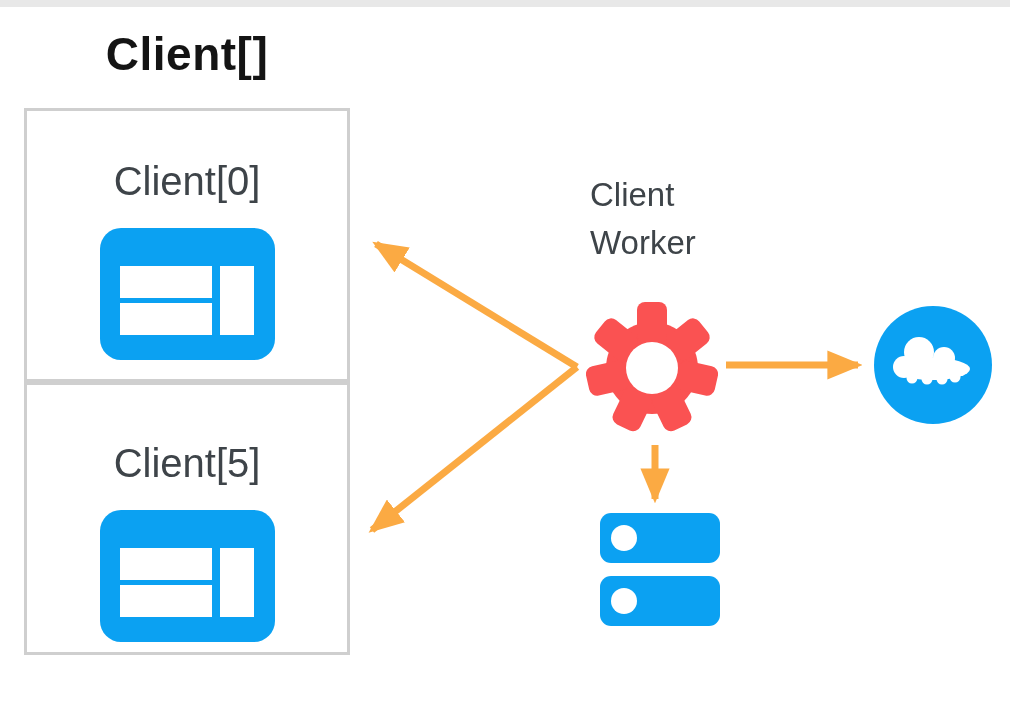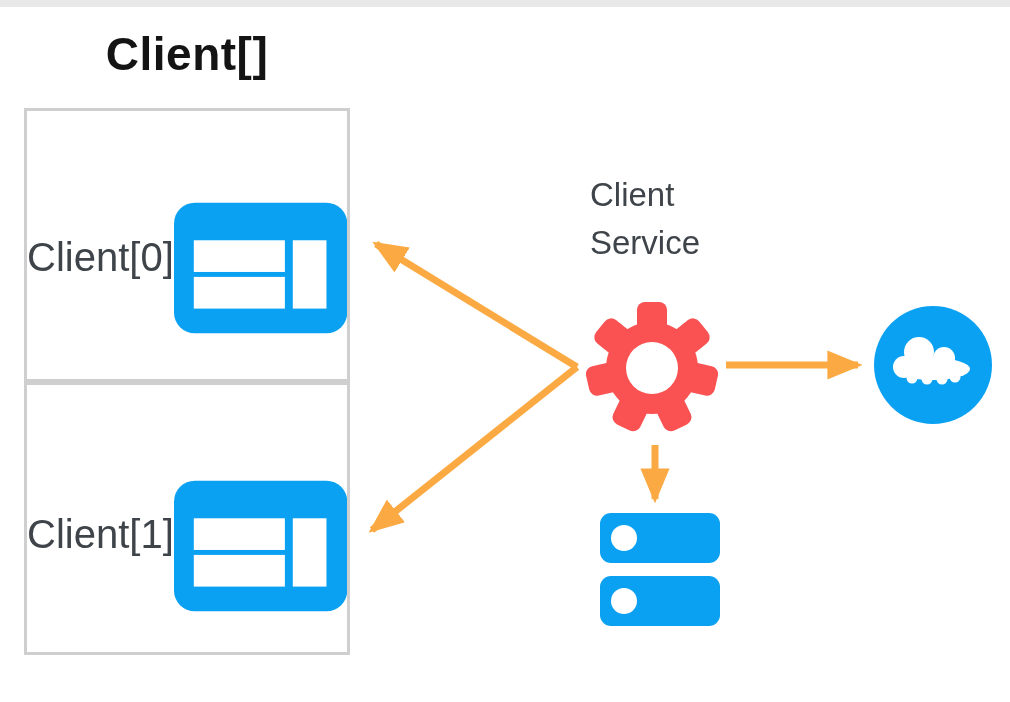--- a/index.html
+++ b/index.html
@@ -12,21 +12,21 @@
     position:relative;width:1010px;height:702px;background:var(--bg);
     overflow:hidden;margin:7px auto;
   }
   .diagram-title{
     position:absolute;left:24px;top:20px;width:326px;text-align:center;
     font-size:46px;font-weight:700;letter-spacing:.5px;color:var(--title);
   }
   .client-box{
     position:absolute;left:24px;width:326px;box-sizing:border-box;
     border:3px solid var(--box-border);background:var(--bg);
-    display:flex;flex-direction:row;align-items:center;
+    display:flex;flex-direction:column;align-items:center;
   }
   .client-box.first{top:101px;height:274px;padding-top:46px;}
   .client-box.second{top:375px;height:273px;padding-top:54px;}
   .client-label{
     font-size:40px;font-weight:500;color:var(--label);line-height:1.2;
     margin-bottom:23px;
   }
   .sw-label{
     position:absolute;left:590px;top:164px;width:160px;
     font-size:33px;font-weight:500;color:var(--label);line-height:48px;
@@ -47,32 +47,32 @@
     <div class="client-label">Client[0]</div>
     <svg width="175" height="132" viewBox="0 0 175 132">
       <rect x="0" y="0" width="175" height="132" rx="21" fill="var(--blue)"></rect>
       <rect x="20" y="38" width="92" height="32" fill="#fff"></rect>
       <rect x="20" y="75" width="92" height="32" fill="#fff"></rect>
       <rect x="120" y="38" width="34" height="69" fill="#fff"></rect>
     </svg>
   </div>
 
   <div class="client-box second">
-    <div class="client-label">Client[1]</div>
+    <div class="client-label">Client[5]</div>
     <svg width="175" height="132" viewBox="0 0 175 132">
       <rect x="0" y="0" width="175" height="132" rx="21" fill="var(--blue)"></rect>
       <rect x="20" y="38" width="92" height="32" fill="#fff"></rect>
       <rect x="20" y="75" width="92" height="32" fill="#fff"></rect>
       <rect x="120" y="38" width="34" height="69" fill="#fff"></rect>
     </svg>
   </div>
 
   <div class="sw-label">
     <div>Client</div>
-    <div>Service</div>
+    <div>Worker</div>
   </div>
 
   <svg class="gear" width="132" height="132" viewBox="0 0 132 132">
     <g fill="var(--red)">
       <circle cx="66" cy="66" r="46"></circle>
       <g>
         <rect x="51" y="0" width="30" height="40" rx="8"></rect>
         <rect x="51" y="0" width="30" height="40" rx="8" transform="rotate(51.43 66 66)"></rect>
         <rect x="51" y="0" width="30" height="40" rx="8" transform="rotate(102.86 66 66)"></rect>
         <rect x="51" y="0" width="30" height="40" rx="8" transform="rotate(154.29 66 66)"></rect>

